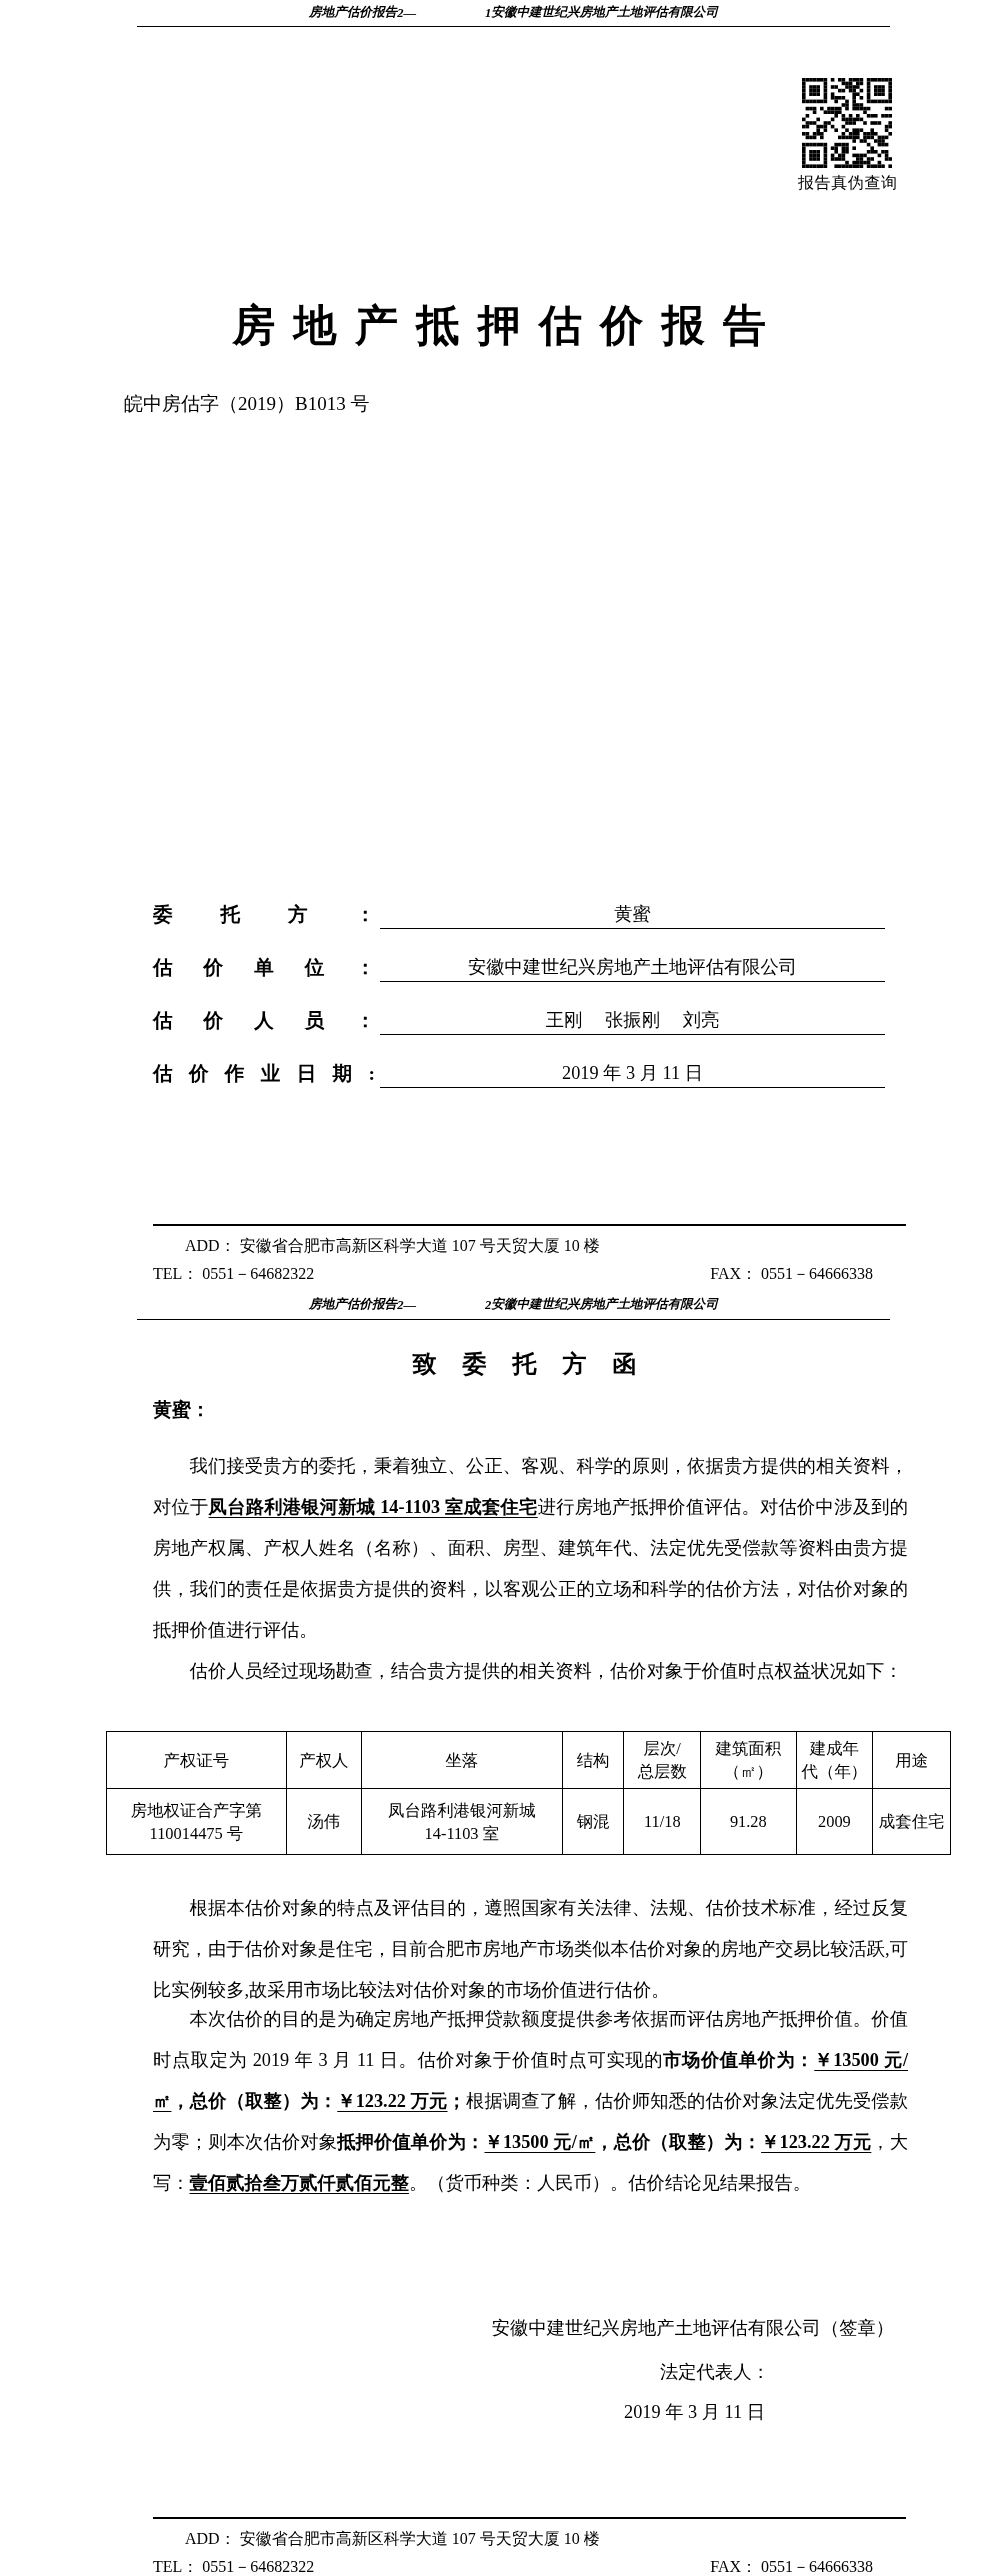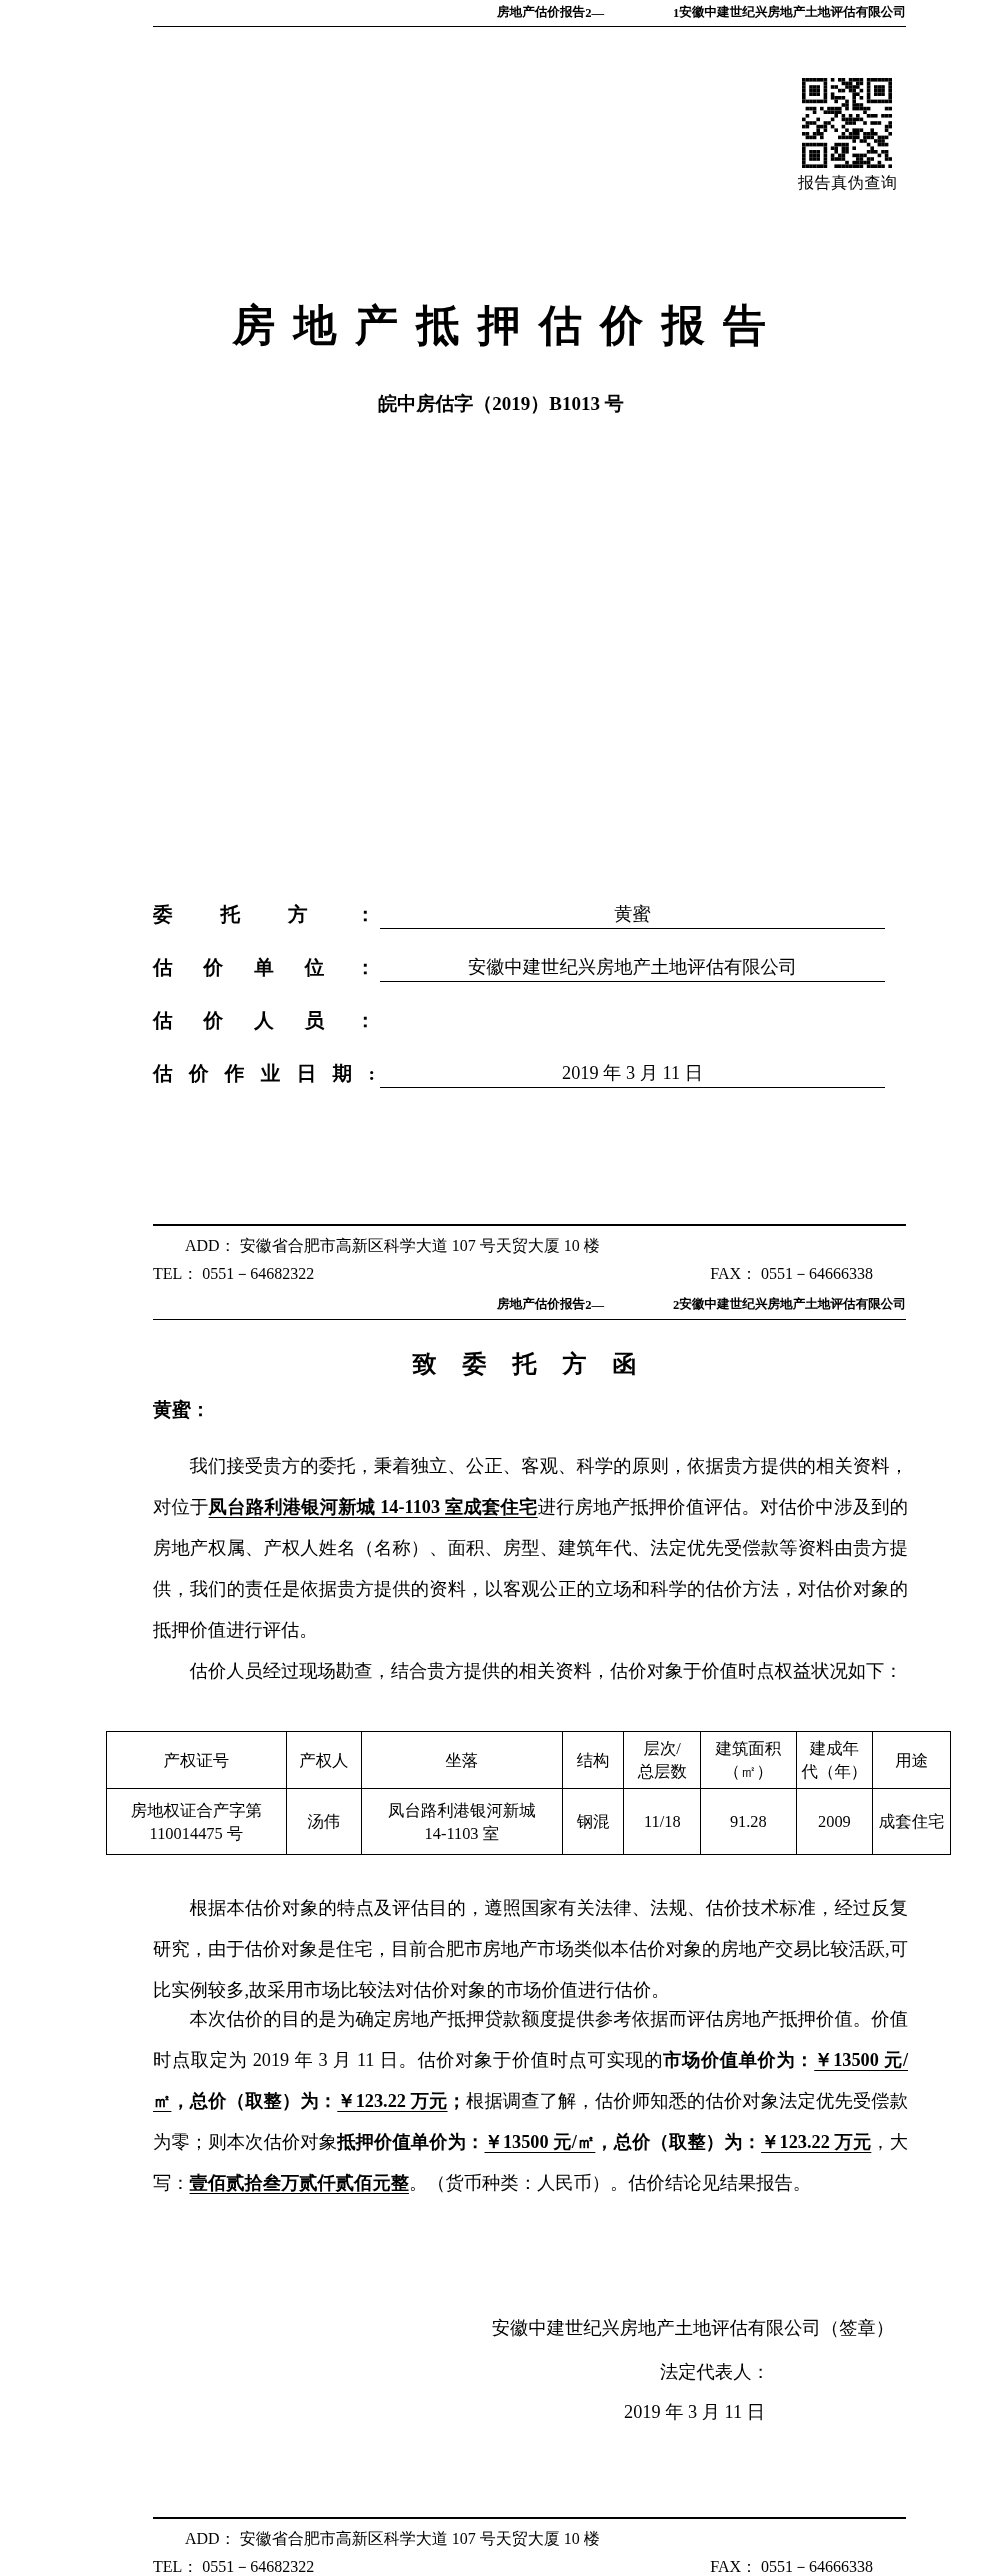--- a/index.html
+++ b/index.html
@@ -5,37 +5,37 @@
   html,body{margin:0;padding:0;background:#ffffff;}
   #doc{
     position:relative;
     width:1002px;height:2576px;
     background:#ffffff;color:#000;
     font-family:"Liberation Serif","DejaVu Serif",serif;
     overflow:hidden;
   }
   
   .page-header{
-    position:absolute;left:153px;width:753px;
-    display:flex;justify-content:flex-end;align-items:flex-end;
+    position:absolute;left:137px;width:753px;
+    display:flex;justify-content:center;align-items:flex-end;
     font-size:12.6px;font-weight:bold;
-    border-bottom:1.3px solid #000;padding-bottom:5.7px;
+    border-bottom:1.3px solid #000;padding-bottom:5.7px;font-style:italic;
   }
   .hdr-center{display:flex;gap:69px;font-weight:bold;}
   
   .qr-box{position:absolute;left:802px;top:78px;width:90px;height:90px;}
   .qr-caption{position:absolute;left:798px;top:173px;font-size:16px;letter-spacing:0.6px;}
   
   .doc-title{
     position:absolute;left:124px;width:754px;top:268px;
     text-align:center;font-size:43px;font-weight:bold;letter-spacing:3.8px;
   }
   .report-no{
     position:absolute;left:124px;width:754px;top:391px;
-    text-align:center;font-size:19px;font-weight:bold;
+    text-align:left;font-size:19px;font-weight:normal;
   }
   .fields{position:absolute;left:153px;top:876px;width:732px;}
   .field-row{display:flex;align-items:flex-end;height:53px;}
   .field-label{
     width:222px;font-size:19.6px;font-weight:bold;
     text-align:justify;text-align-last:justify;padding-bottom:1.3px;
     flex:none;
   }
   .field-value{
     flex:1;border-bottom:1.3px solid #000;text-align:center;
@@ -417,20 +417,21 @@
       <div class="field-row">
         <span class="field-label">委托方：</span>
         <span class="field-value">黄蜜</span>
       </div>
       <div class="field-row">
         <span class="field-label">估价单位：</span>
         <span class="field-value">安徽中建世纪兴房地产土地评估有限公司</span>
       </div>
       <div class="field-row">
         <span class="field-label">估价人员：</span>
+        <span class="field-value">王刚　 张振刚　 刘亮</span>
       </div>
       <div class="field-row">
         <span class="field-label">估价作业日期:</span>
         <span class="field-value">2019 年 3 月 11 日</span>
       </div>
     </div>
 
     <div class="page-footer" style="top:1224px;">
       <div class="footer-add">ADD： 安徽省合肥市高新区科学大道 107 号天贸大厦 10 楼</div>
       <div class="footer-telfax">

